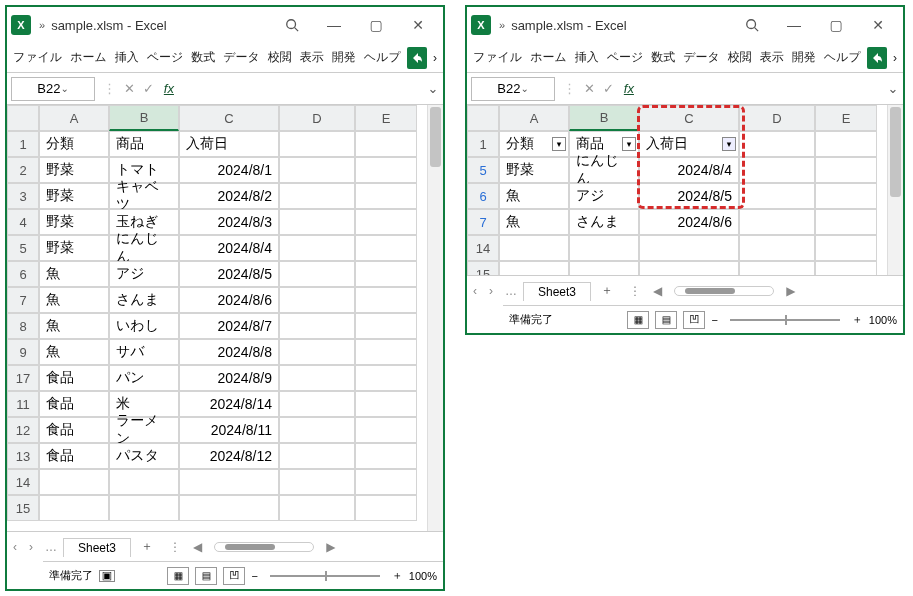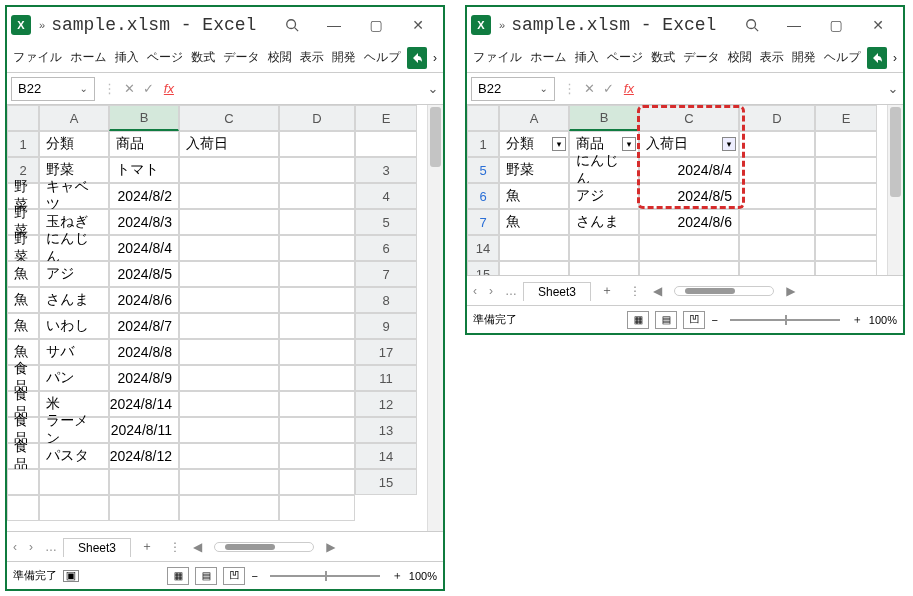--- a/index.html
+++ b/index.html
@@ -30,21 +30,21 @@
   .app-icon {
     width: 20px; height: 20px;
     background: #107c41;
     border-radius: 3px;
     display: inline-flex;
     align-items: center; justify-content: center;
     color: #fff; font-weight: bold; font-size: 11px;
     margin-right: 8px;
   }
   .title-chev { color:#555; margin-right:6px; font-size:11px;}
-  .title-text { font-size:18px; color:#333;font-family:Liberation Mono, monospace; }
+  .title-text { font-size:13px; color:#333; }
   .title-spacer { flex:1; }
   .title-btn {
     width: 42px; height: 28px;
     display:flex; align-items:center; justify-content:center;
     color:#555; font-size:14px;
   }
   .search-btn svg, .title-btn svg { width:14px; height:14px; }
   .ribbon-tabs {
     display:flex;
     border-bottom: 1px solid #ccc;
@@ -73,26 +73,26 @@
     border-bottom:1px solid #ccc;
     height:32px;
     font-size:13px;
   }
   .namebox {
     border:1px solid #bbb;
     width:84px; height:24px;
     margin:0 4px;
     display:flex; align-items:center;
     padding:0 6px;
-    justify-content:space-between;
+    justify-content:center;
   }
   .namebox-caret { font-size:10px; color:#555; }
   .fx-vbar { color:#bbb; padding:0 4px; }
   .fx-btn { color:#999; padding:0 4px; font-size:13px;}
-  .fx-lbl { font-style:italic; padding:0 6px; color:#ef4444;text-decoration:underline;}
+  .fx-lbl { font-style:italic; padding:0 6px; color:#14532d;text-decoration:underline;}
   .fx-input { flex:1; height:24px; border:none; padding:0 4px; font-size:13px; }
   .fx-expand { width:20px; text-align:center; color:#555; }
   .grid-wrap { flex:1; display:flex; overflow:hidden; }
   .grid {
     display:grid;
     border-collapse:collapse;
     font-size:14px;
     flex:1;
   }
   .colhdr, .rowhdr, .corner, .cell {
@@ -154,20 +154,21 @@
   }
   .hscroll-mini .th { position:absolute; left:10px; width:50px; top:1px; bottom:1px; background:#999; border-radius:4px;}
   .statusbar {
     display:flex;
     align-items:center;
     border-top:1px solid #ccc;
     height:28px;
     font-size:11px;
     padding:0 6px;
     gap:6px;
+    margin-left:36px;
   }
   .statusbar .sb-spacer{flex:1;}
   .view-btn { width:22px; height:18px; border:1px solid #999; display:flex; align-items:center; justify-content:center; font-size:10px;}
   .zoom-slider { width:110px; height:2px; background:#999; position:relative; margin:0 6px;}
   .zoom-slider::before{content:''; position:absolute; left:50%; top:-4px; width:2px; height:10px; background:#999;}
   .red-box {
     position:absolute;
     border:3px dashed #d62c2c;
     border-radius:6px;
     pointer-events:none;
@@ -235,20 +236,21 @@
         <div class="colhdr">E</div>
         <div class="rowhdr">1</div>
         <div class="cell">分類</div>
         <div class="cell">商品</div>
         <div class="cell">入荷日</div>
         <div class="cell"></div>
         <div class="cell"></div>
         <div class="rowhdr">2</div>
         <div class="cell">野菜</div>
         <div class="cell">トマト</div>
+        <div class="cell right">2024/8/1</div>
         <div class="cell"></div>
         <div class="cell"></div>
         <div class="rowhdr">3</div>
         <div class="cell">野菜</div>
         <div class="cell">キャベツ</div>
         <div class="cell right">2024/8/2</div>
         <div class="cell"></div>
         <div class="cell"></div>
         <div class="rowhdr">4</div>
         <div class="cell">野菜</div>

